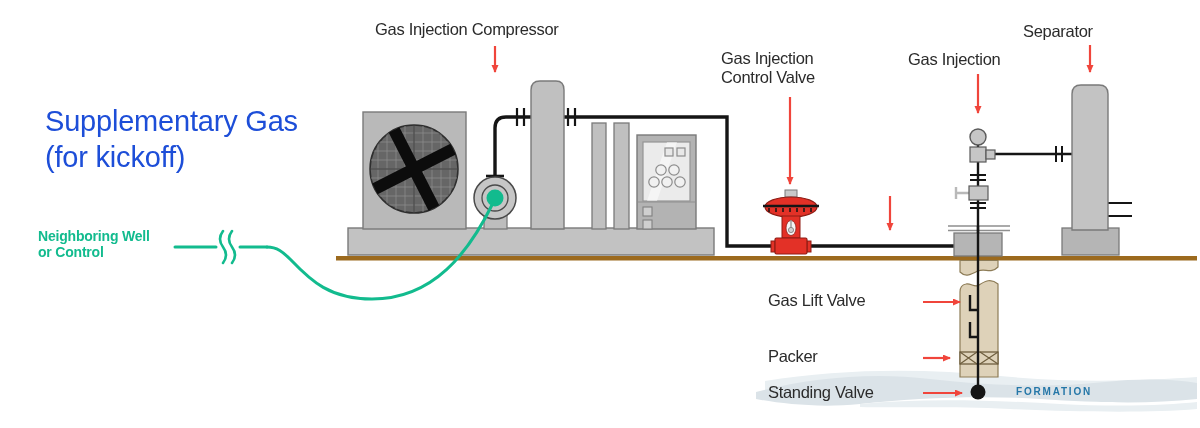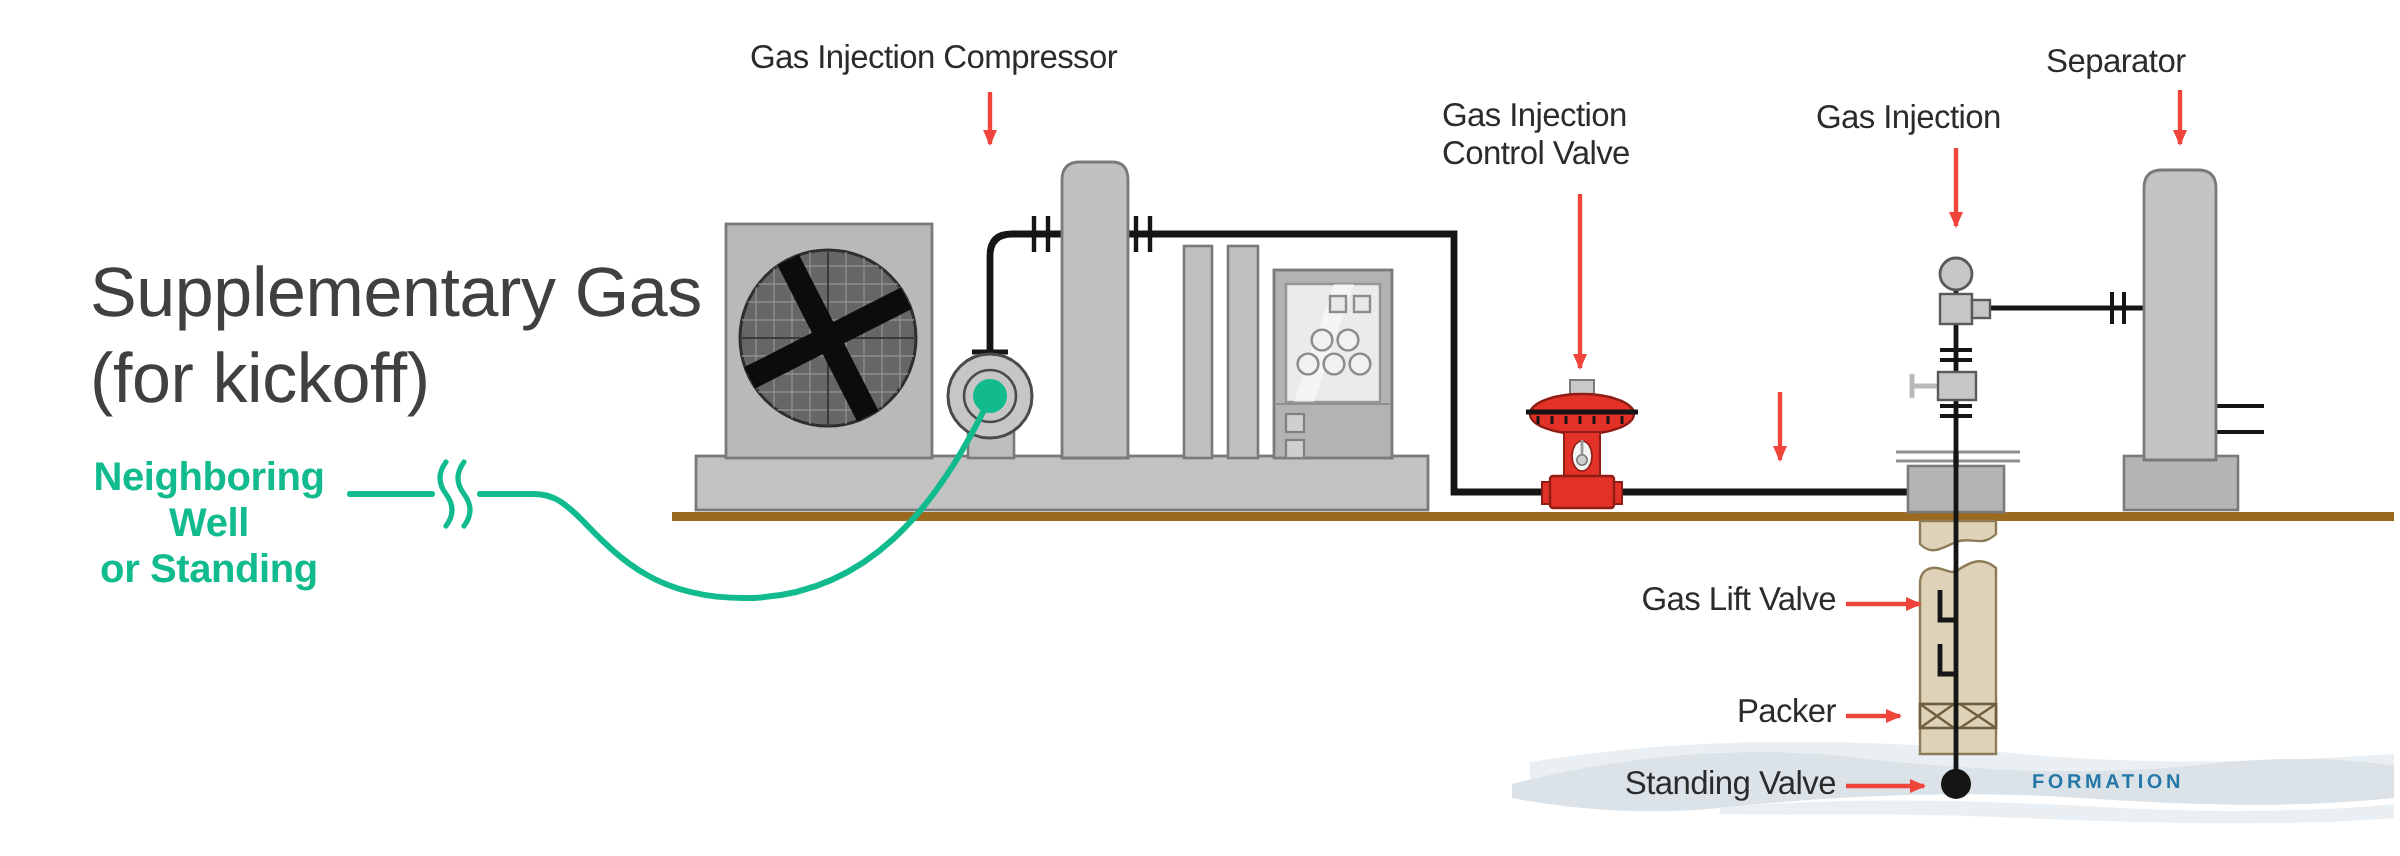--- a/index.html
+++ b/index.html
@@ -1,23 +1,23 @@
 <!DOCTYPE html>
 <html><head>
 <meta charset="utf-8">
 <style>
   html,body{margin:0;padding:0;background:#ffffff;}
   .diagram{position:relative;width:1200px;height:428px;background:#ffffff;overflow:hidden;
            font-family:"Liberation Sans",sans-serif;}
   .diagram svg{position:absolute;left:0;top:0;}
   .lbl{position:absolute;font-size:16.5px;line-height:1.18;color:#2b2b2b;letter-spacing:-0.3px;white-space:nowrap;}
   .center{text-align:left;}
-  .right{text-align:right;}
-  .headline{position:absolute;left:45px;top:125px;font-size:35px;line-height:1.24;color:#404040;letter-spacing:-0.2px;}
-  .source{position:absolute;left:38px;top:228px;width:133px;text-align:center;font-size:20px;font-weight:bold;
+  .right{text-align:left;}
+  .headline{position:absolute;left:45px;top:104px;font-size:29px;line-height:1.24;color:#1d4ed8;letter-spacing:-0.2px;}
+  .source{position:absolute;left:38px;top:228px;width:133px;text-align:left;font-size:14px;font-weight:bold;
           line-height:1.16;color:#12bb8e;letter-spacing:-0.2px;}
   .formation{position:absolute;left:1016px;top:386px;font-size:10px;font-weight:bold;color:#2577a8;letter-spacing:1.8px;}
 </style>
 </head>
 <body>
 
 <div class="diagram">
 
 <svg width="1200" height="428" viewBox="0 0 1200 428">
   <defs>
@@ -153,21 +153,21 @@
   </g>
 </svg>
 
   <div class="headline">
     <div>Supplementary Gas</div>
     <div>(for kickoff)</div>
   </div>
 
   <div class="source">
     <div>Neighboring Well</div>
-    <div>or Standing</div>
+    <div>or Control</div>
   </div>
 
   <div class="lbl center" style="left:375px;top:20px;width:240px;">Gas Injection Compressor</div>
 
   <div class="lbl center" style="left:721px;top:49px;width:140px;">
     <div>Gas Injection</div>
     <div>Control Valve</div>
   </div>
 
 

